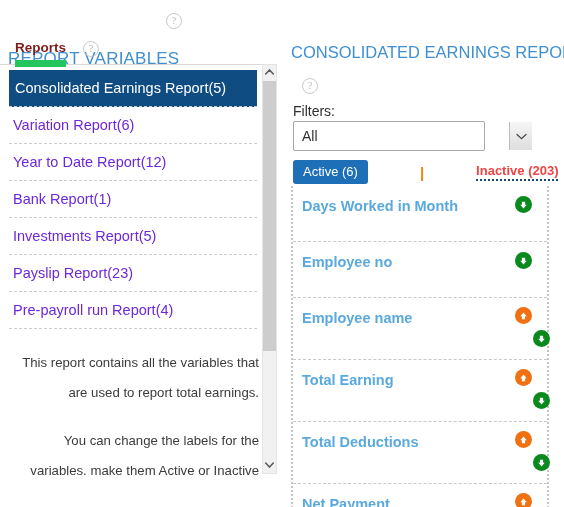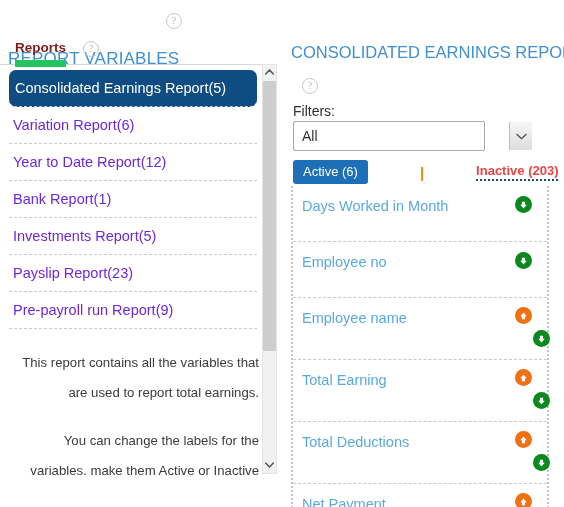--- a/index.html
+++ b/index.html
@@ -52,21 +52,21 @@
     height: 37px; line-height: 37px;
     font-size: 14.5px; color: #6d28d9;
     border-bottom: 1px dashed #cccccc;
     padding-left: 4px; white-space: nowrap;
     cursor: pointer;
   }
   .report-item.selected {
     background: #0f4c81;
     color: #ffffff;
     border-bottom: 1px dashed #cccccc;
-    border-radius: 7px;
+    border-radius: 0;
     padding-left: 6px;
   }
 
   .desc-block {
     position: absolute; left: 9px; top: 348px; width: 250px;
     font-size: 13.2px; color: #3b3b3b; line-height: 30px; text-align: right;
   }
   .desc-para { margin: 0 0 18px 0; }
 
   
@@ -149,20 +149,21 @@
     position: absolute; left: 6px; top: 186px;
     width: 258px;
     border-left: 2px dotted #c3c3c3;
     border-right: 2px dotted #c3c3c3;
   }
   .var-row {
     position: relative;
     min-height: 56px;
     border-bottom: 1px dashed #c9c9c9;
     padding: 10px 8px 8px 9px;
+    font-weight: bold;
   }
   .var-row.tall { min-height: 62px; }
   .var-name {
     font-size: 14.5px; color: #5aa9de; white-space: nowrap;
     line-height: 20px;
   }
   .arrow {
     position: absolute;
     width: 17px; height: 17px; border-radius: 50%;
     display: flex; align-items: center; justify-content: center;
@@ -188,21 +189,21 @@
       <span class="help-icon tab-help">?</span>
     </div>
 
     <div class="report-list" id="report-list">
         <div class="report-item selected">Consolidated Earnings Report(5)</div>
         <div class="report-item">Variation Report(6)</div>
         <div class="report-item">Year to Date Report(12)</div>
         <div class="report-item">Bank Report(1)</div>
         <div class="report-item">Investments Report(5)</div>
         <div class="report-item">Payslip Report(23)</div>
-        <div class="report-item">Pre-payroll run Report(9)</div>
+        <div class="report-item">Pre-payroll run Report(4)</div>
       </div>
 
     <div class="desc-block" id="desc-block">
         <p class="desc-para">This report contains all the variables that are used to report total earnings.</p>
         <p class="desc-para">You can change the labels for the variables. make them Active or Inactive</p>
       </div>
 
     <div class="scrollbar">
       <div class="sb-arrow sb-up">
         <svg width="9" height="6" viewBox="0 0 9 6">

